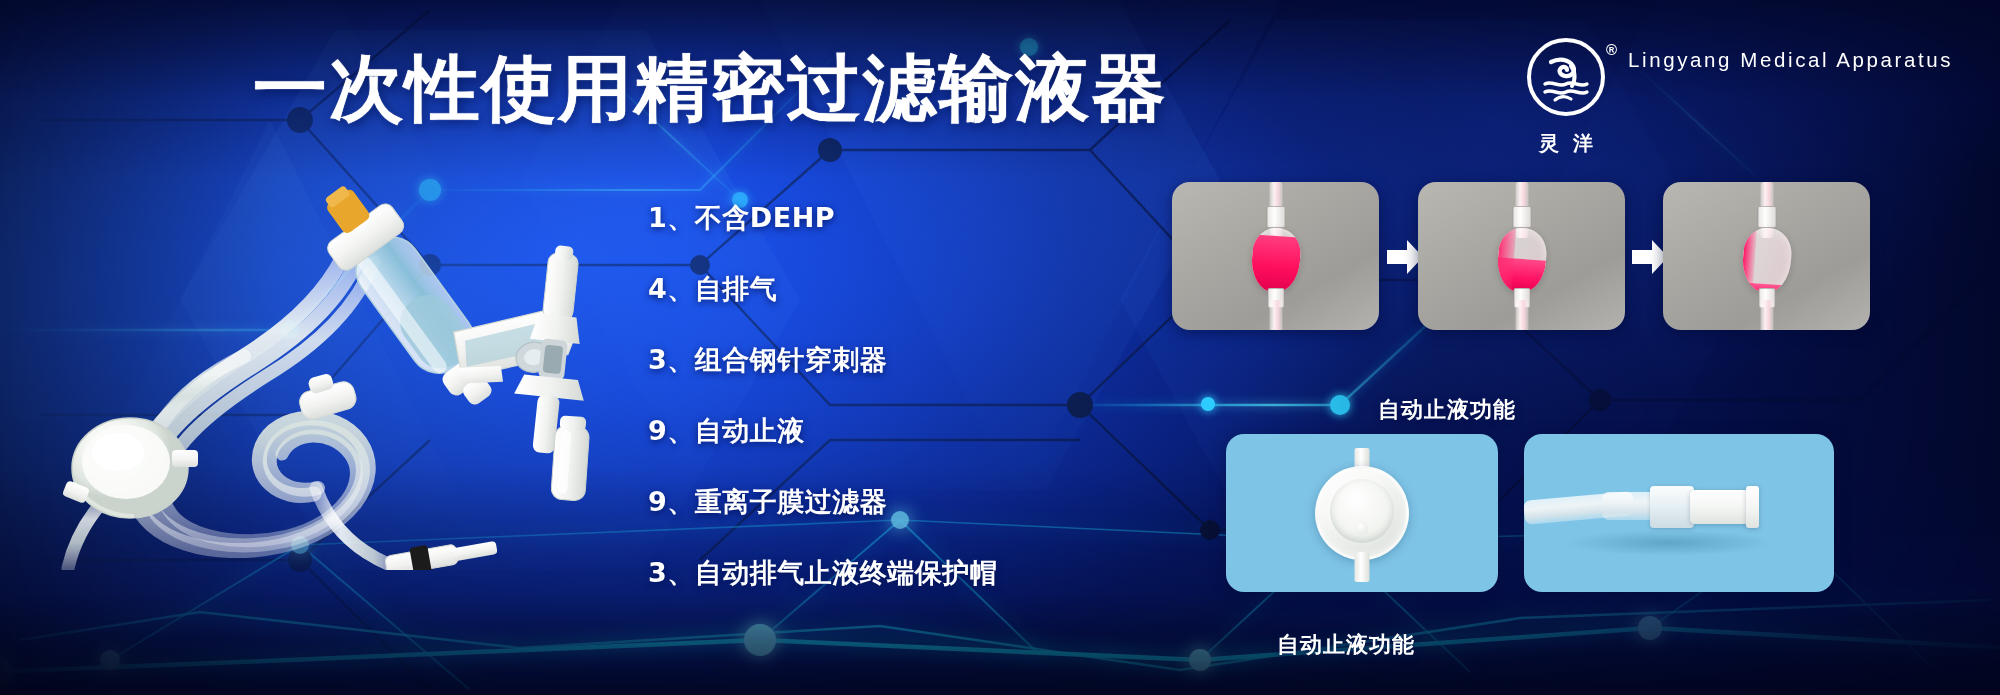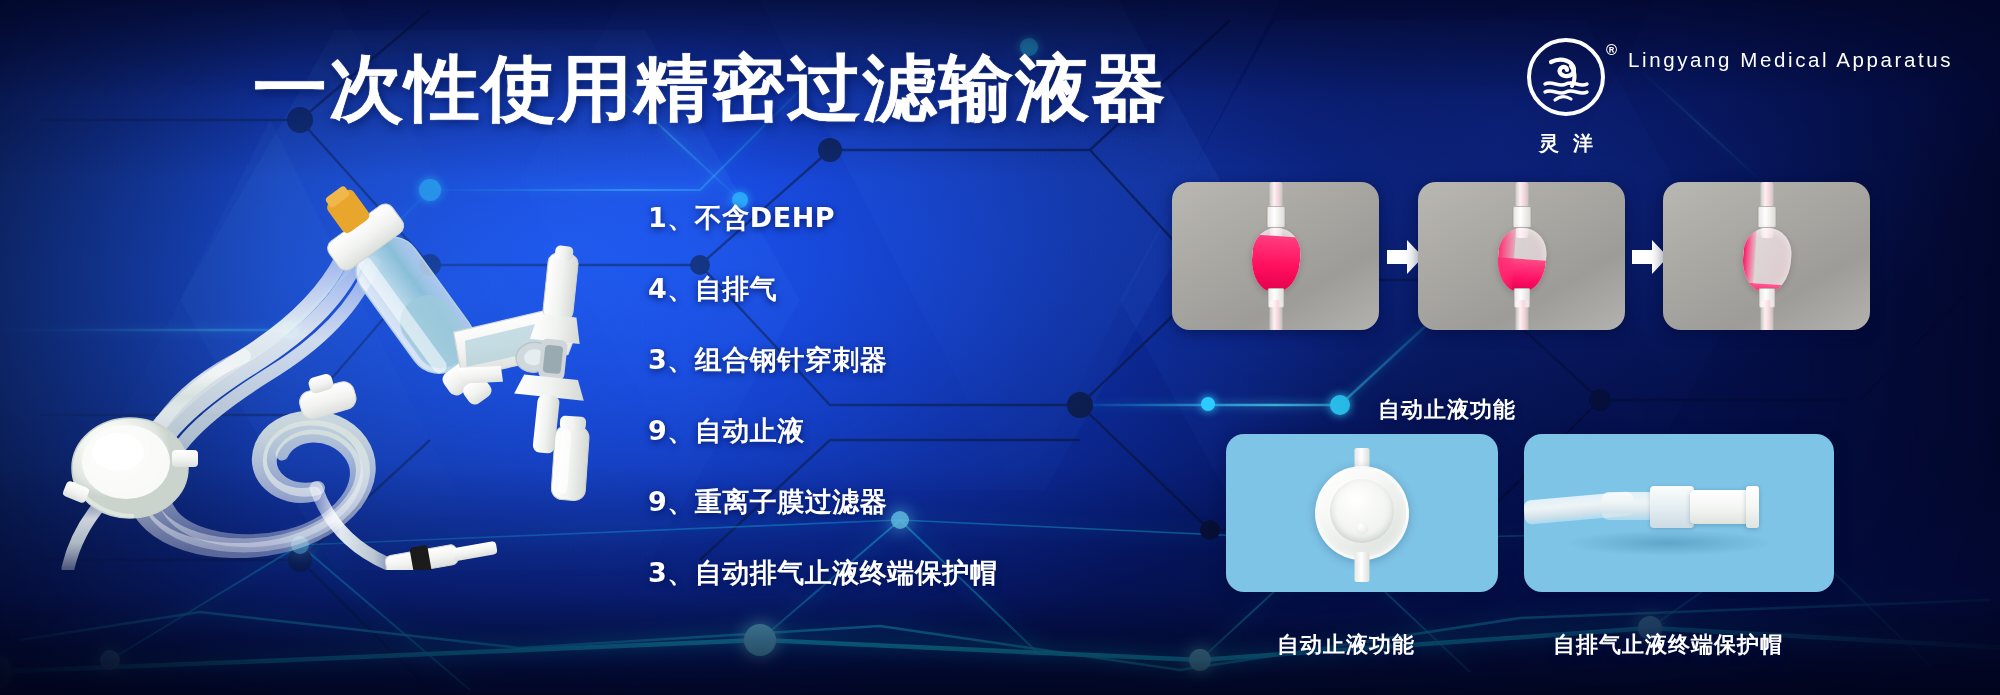--- a/index.html
+++ b/index.html
@@ -514,15 +514,14 @@
   <div class="cap cap-b1">自动止液功能</div>
 
   <div class="panel-bot b2 panel">
     <div class="conn-shadow" style="left:40px;top:96px;width:210px;height:26px;"></div>
     <div class="conn-tube" style="left:0px;top:62px;width:110px;height:24px;transform:rotate(-5deg);"></div>
     <div class="conn-tube" style="left:78px;top:58px;width:58px;height:28px;"></div>
     <div class="conn-luer" style="left:126px;top:52px;width:44px;height:42px;"></div>
     <div class="conn-cap" style="left:166px;top:56px;width:62px;height:34px;border-radius:5px 7px 7px 5px;"></div>
     <div class="conn-cap" style="left:222px;top:52px;width:13px;height:42px;border-radius:3px;"></div>
   </div>
-  <div class="cap cap-b2">自排气止液终端保护帽</div>
 
 </div>
 
 </body></html>

